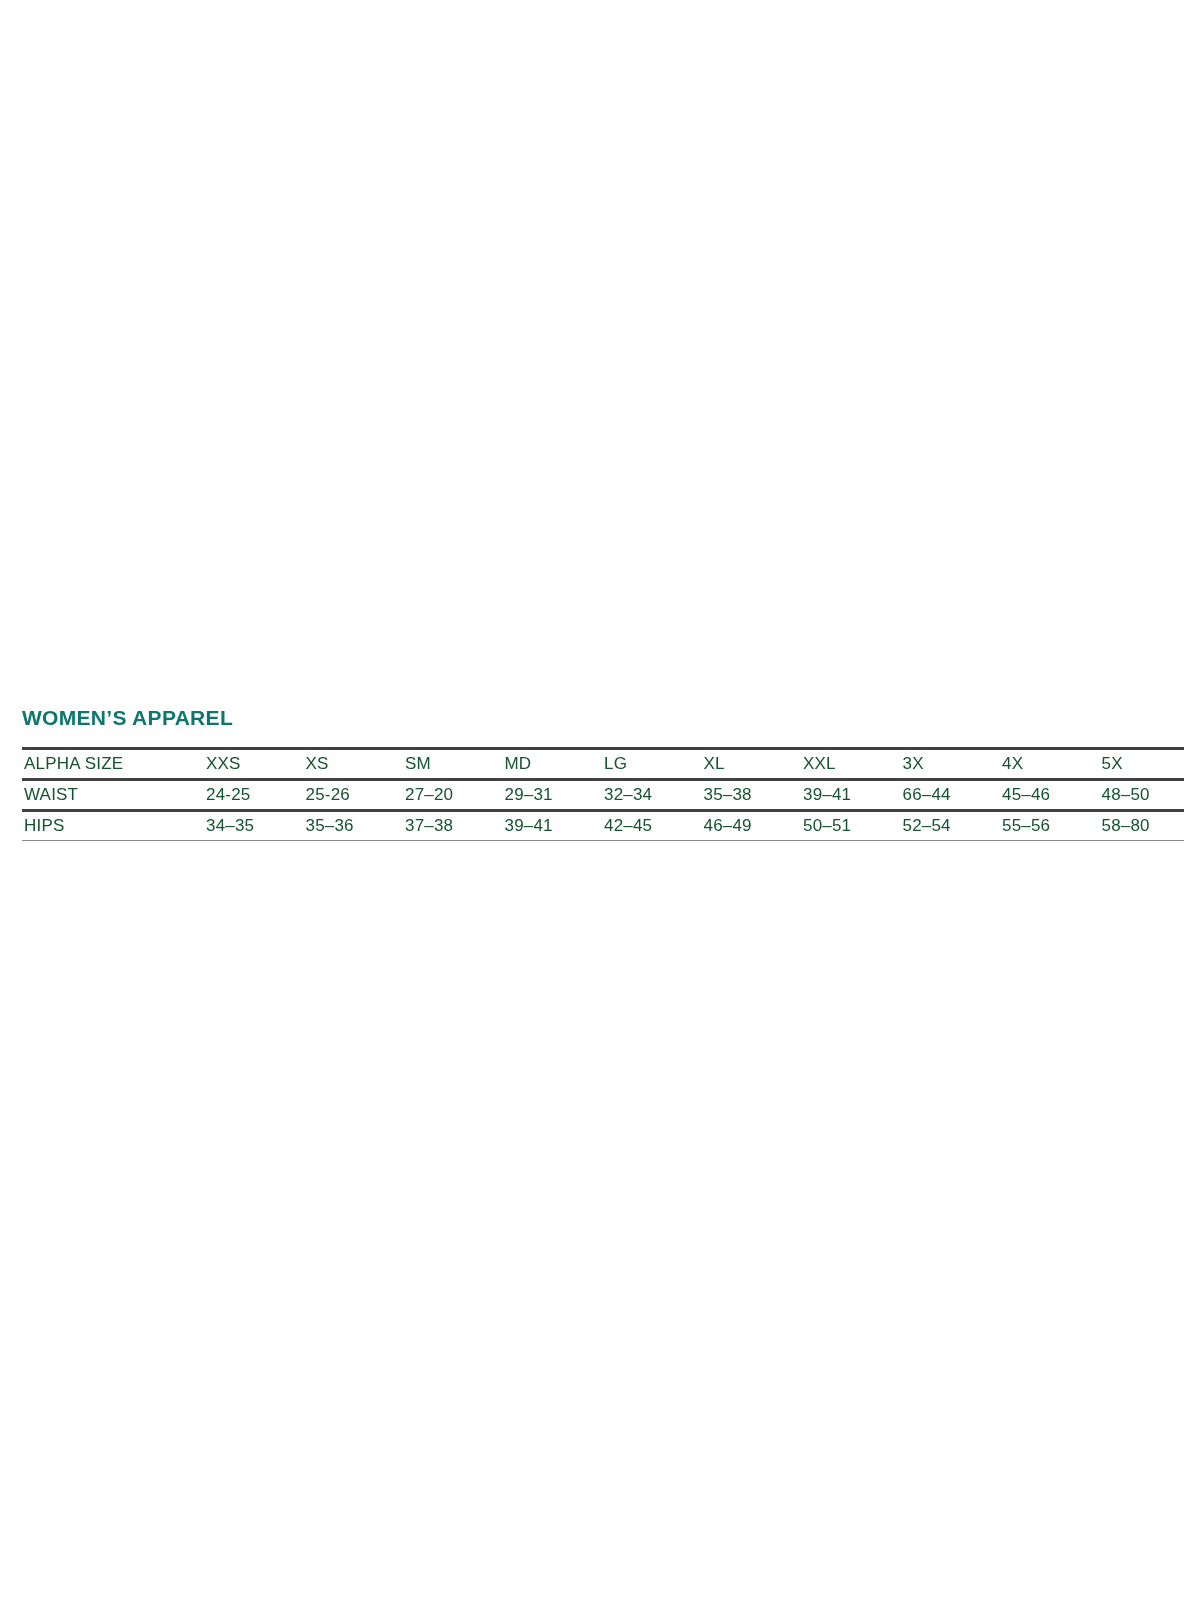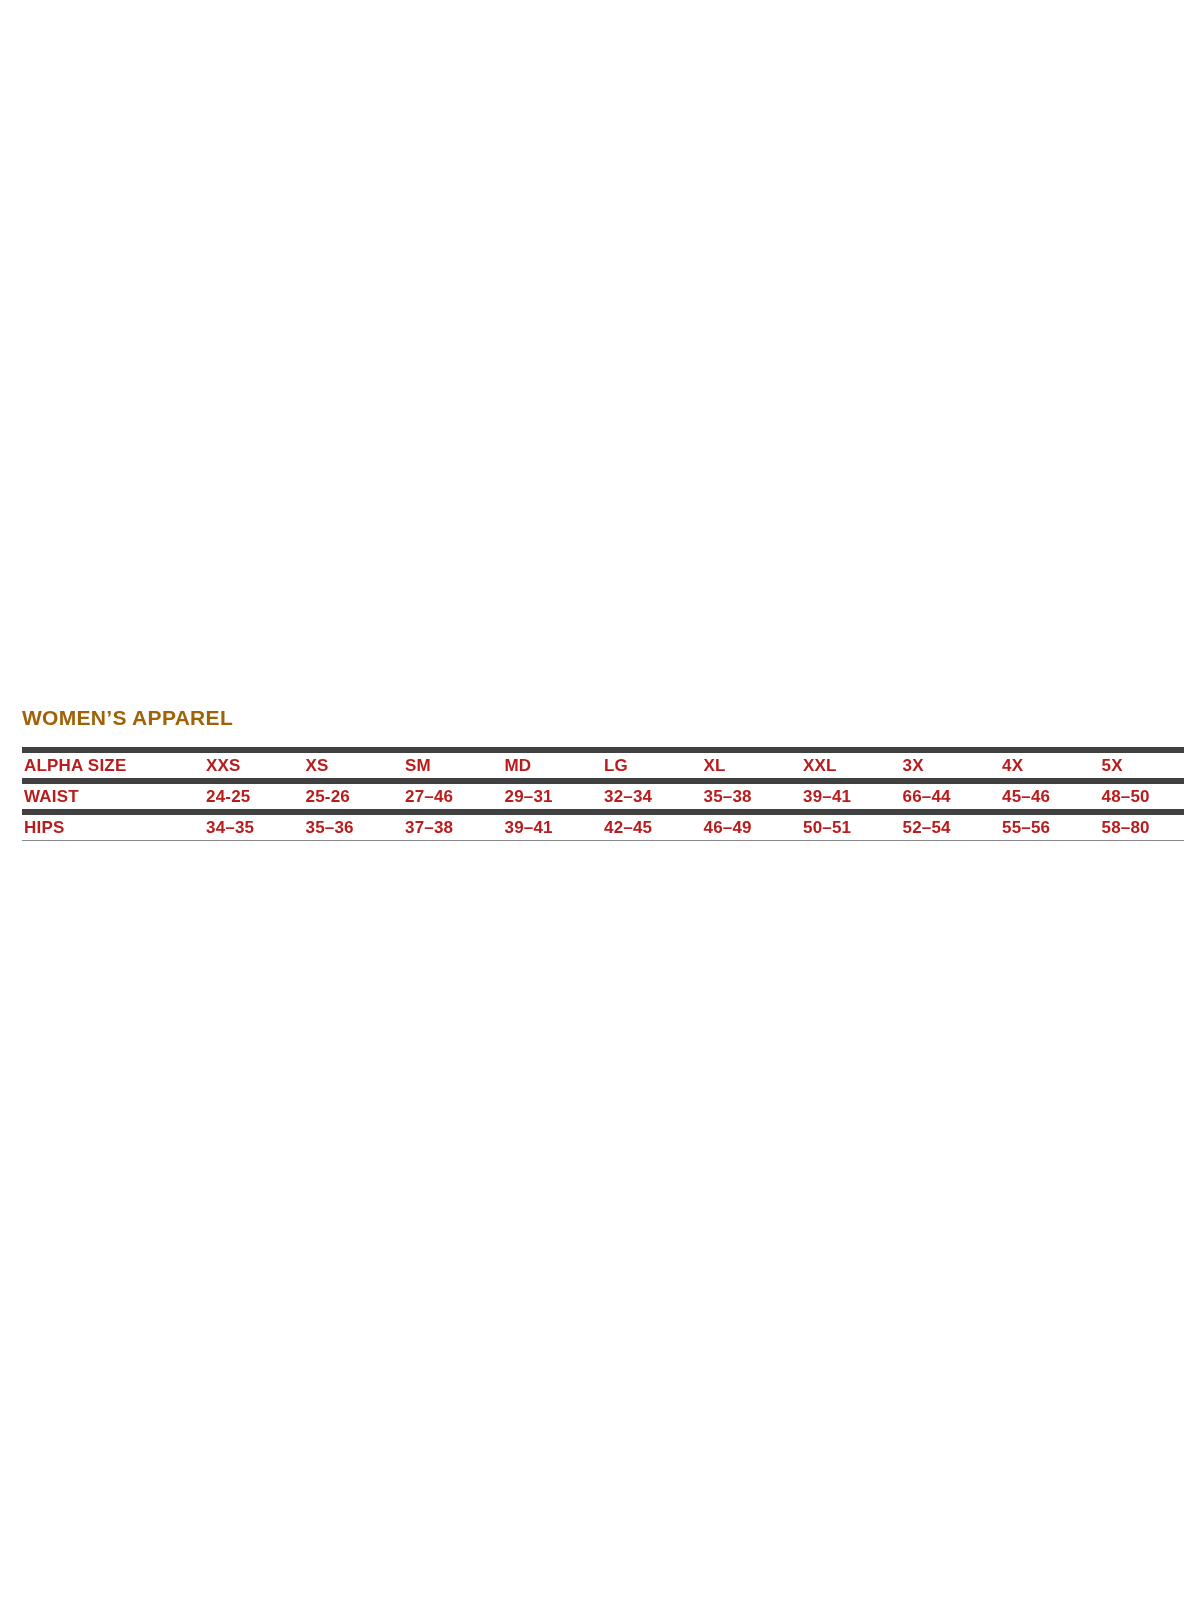--- a/index.html
+++ b/index.html
@@ -15,37 +15,36 @@
     position: absolute;
     left: 22px;
     top: 705px;
     width: 1162px;
   }
   .title {
     font-size: 21px;
     line-height: 25px;
     font-weight: 700;
     letter-spacing: 0.3px;
-    color: #a16207;
+    color: #0f766e;
     margin: 0 0 17px 0;
   }
   .size-table {
     width: 100%;
     border-bottom: 1px solid #8a8a8a;
   }
   .row {
     display: grid;
     grid-template-columns: 184px repeat(9, 99.5px) 1fr;
     align-items: center;
     height: 31px;
-    border-top: 6px solid #404040;
+    border-top: 3px solid #404040;
     font-size: 17px;
     letter-spacing: 0.2px;
-    color: #b91c1c;
-    font-weight: bold;
+    color: #14532d;
   }
   .row .label {
     text-align: left;
     padding-left: 2px;
     white-space: nowrap;
   }
   .row .cell {
     text-align: left;
     white-space: nowrap;
   }
@@ -68,21 +67,21 @@
         <div class="cell">XXL</div>
         <div class="cell">3X</div>
         <div class="cell">4X</div>
         <div class="cell">5X</div>
       </div>
     <div>
         <div class="row">
           <div class="label">WAIST</div>
           <div class="cell">24-25</div>
           <div class="cell">25-26</div>
-          <div class="cell">27–46</div>
+          <div class="cell">27–20</div>
           <div class="cell">29–31</div>
           <div class="cell">32–34</div>
           <div class="cell">35–38</div>
           <div class="cell">39–41</div>
           <div class="cell">66–44</div>
           <div class="cell">45–46</div>
           <div class="cell">48–50</div>
         </div>
         <div class="row">
           <div class="label">HIPS</div>

